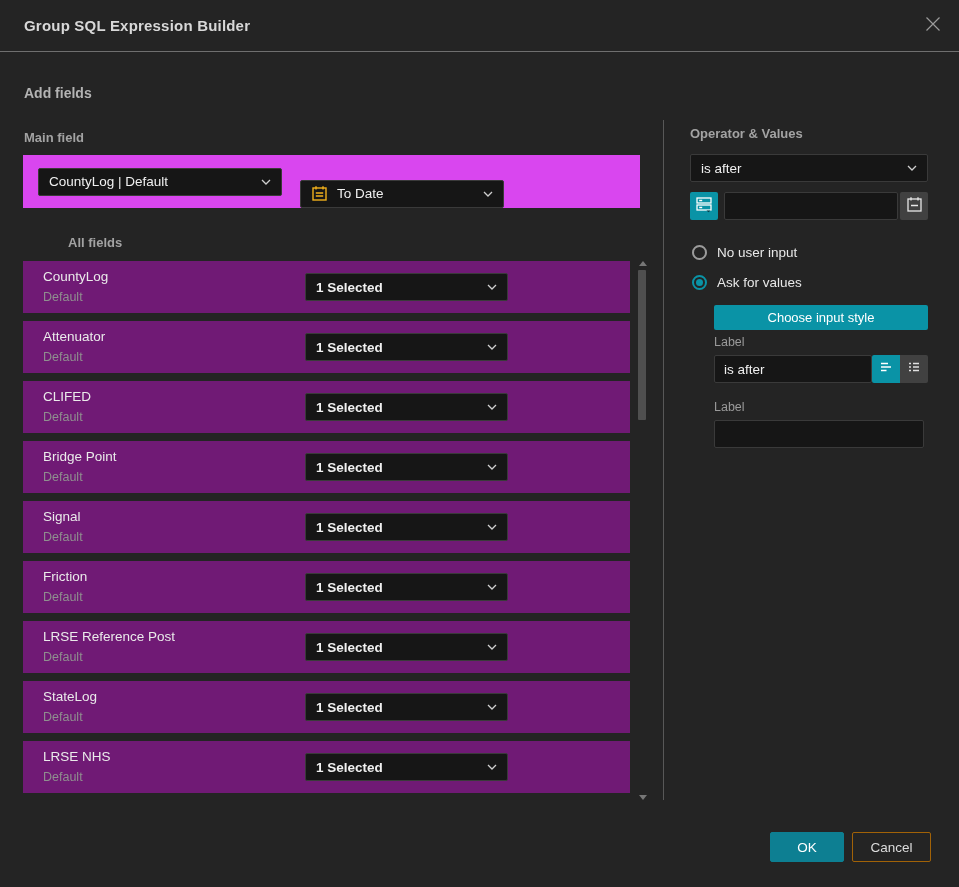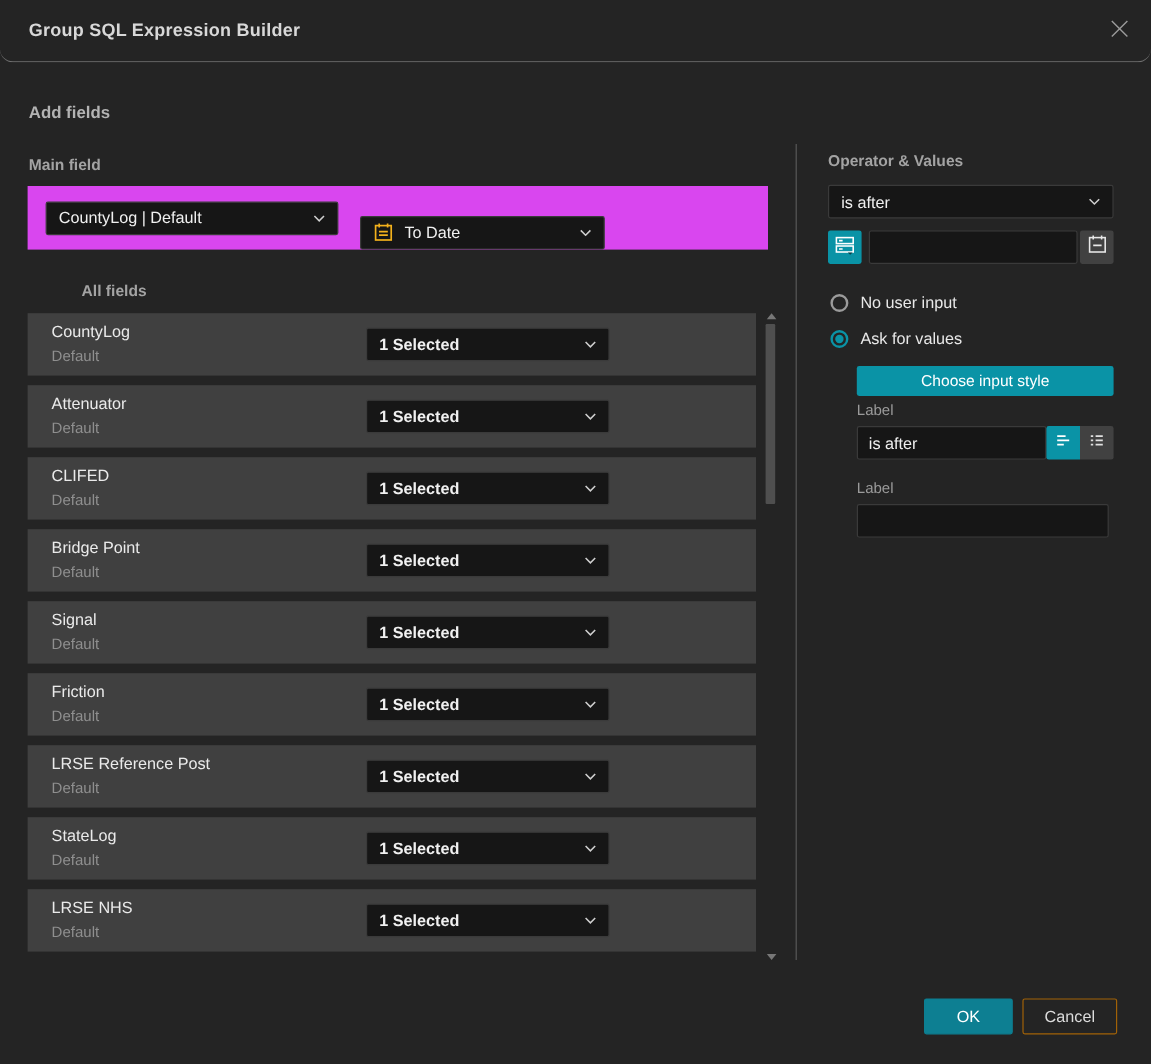--- a/index.html
+++ b/index.html
@@ -4,21 +4,21 @@
 <style>
   html,body{margin:0;padding:0;}
   body{
     width:959px;height:887px;position:relative;overflow:hidden;
     background:#242424;
     font-family:"Liberation Sans", sans-serif;
     -webkit-font-smoothing:antialiased;
   }
   
   .hdr{position:absolute;left:0;top:0;width:959px;height:51px;
-       border-bottom:1px solid #6f6f6f;display:flex;align-items:center;border-radius:11px;}
+       border-bottom:1px solid #6f6f6f;display:flex;align-items:center;}
   .hdr-title{margin-left:24px;font-size:15px;font-weight:bold;color:#d8d8d8;letter-spacing:.2px;}
   .close-btn{position:absolute;right:16px;top:16px;width:20px;height:20px;
        display:flex;align-items:center;justify-content:center;cursor:pointer;}
   
   .h-add{position:absolute;left:24px;top:85px;font-size:14px;font-weight:bold;color:#b3b3b3;}
   .h-sub{position:absolute;font-size:13px;font-weight:bold;color:#a3a3a3;}
   .lbl-small{position:absolute;font-size:12.5px;color:#9a9a9a;}
   
   .select{background:#161616;border:1px solid #3a3a3a;border-radius:2px;height:28px;
       display:flex;align-items:center;box-sizing:border-box;padding:0 10px;cursor:pointer;}
@@ -28,21 +28,21 @@
       box-sizing:border-box;padding:0 9px;font-size:13.5px;color:#f0f0f0;
       font-family:"Liberation Sans",sans-serif;outline:none;}
   
   .main-panel{position:absolute;left:23px;top:155px;width:617px;height:53px;background:#d946ef;
       display:flex;align-items:center;padding-left:15px;box-sizing:border-box;}
   .sel-field{width:244px;}
   .sel-date{width:204px;margin-left:18px;margin-top:24px;}
   .cal-gold{display:flex;margin-right:9px;flex-none;}
   
   .list{position:absolute;left:23px;top:261px;width:607px;}
-  .frow{position:relative;height:52px;margin-bottom:8px;background:#404040;}
+  .frow{position:relative;height:52px;margin-bottom:8px;background:#701a75;}
   .frow-name{position:absolute;left:20px;top:8px;font-size:13.5px;color:#eaeaea;}
   .frow-sub{position:absolute;left:20px;top:29px;font-size:12.5px;color:#8f8f8f;}
   .row-select{position:absolute;left:282px;top:12px;width:203px;font-weight:bold;}
   
   .sbar{position:absolute;left:637px;top:258px;width:12px;height:545px;}
   .sbar .arrow-up{position:absolute;left:2px;top:3px;width:0;height:0;
       border-left:4px solid transparent;border-right:4px solid transparent;border-bottom:5px solid #777;}
   .sbar .arrow-dn{position:absolute;left:2px;bottom:3px;width:0;height:0;
       border-left:4px solid transparent;border-right:4px solid transparent;border-top:5px solid #777;}
   .sbar .thumb{position:absolute;left:1px;top:12px;width:8px;height:150px;background:#4f4f4f;border-radius:1px;}

